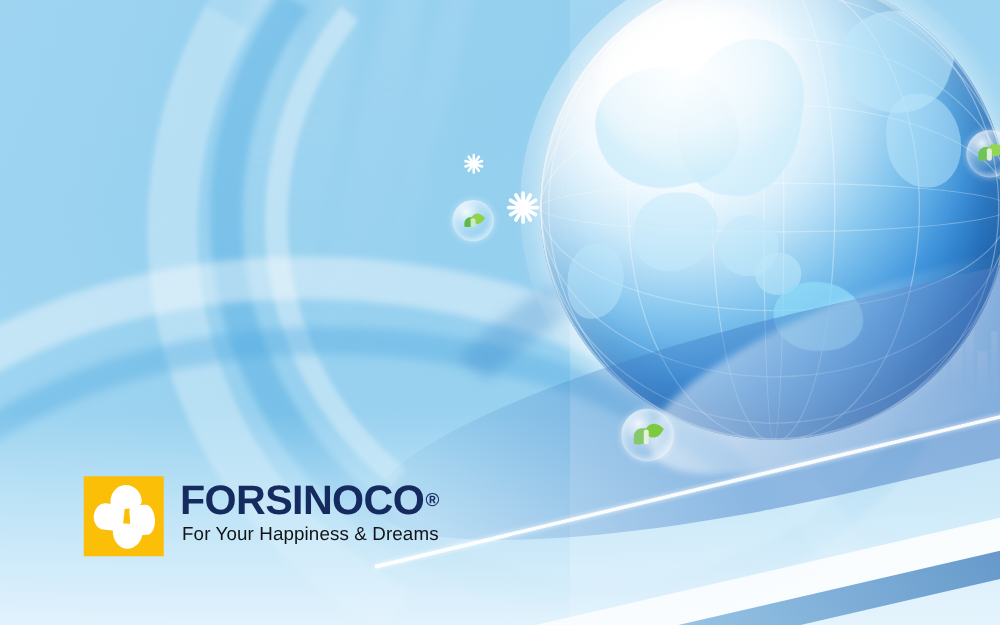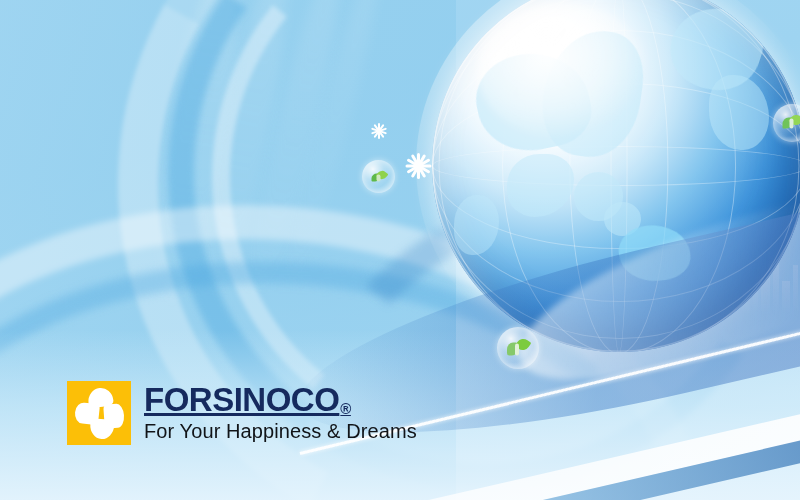--- a/index.html
+++ b/index.html
@@ -93,29 +93,29 @@
     font-family:"DejaVu Sans","Liberation Sans",sans-serif;
   }
   #headline .line2{margin-top:21px;padding-left:16px;letter-spacing:2px;}
 
   
   #logo{position:absolute;left:67px;top:381px;display:flex;align-items:flex-start;z-index:30;}
   #logo-mark{width:64px;height:64px;background:#fcbf07;position:relative;flex:0 0 auto;}
   #logo-mark .petal{position:absolute;background:#fff;}
   #logo-text{margin-left:13px;padding-top:2px;}
   #logo-name{
-    display:flex;align-items:flex-end;color:#152a5e;
+    display:flex;align-items:center;color:#152a5e;
     font-size:33px;font-weight:bold;letter-spacing:-.5px;line-height:1;
     font-family:"Liberation Sans","DejaVu Sans",sans-serif;
-    text-decoration:underline;
   }
   #logo-reg{font-size:15px;line-height:1;margin-left:1px;margin-top:1px;}
   #logo-tag{
-    color:#111418;font-size:20px;line-height:1.1;margin-top:4px;letter-spacing:.1px;
+    color:#111418;font-size:15px;line-height:1.1;margin-top:4px;letter-spacing:.1px;
     font-family:"Liberation Sans","DejaVu Sans",sans-serif;
+    text-align:right;
   }
 </style>
 </head>
 <body>
 
 <div id="stage">
 
   <div class="bg-layer">
     <div class="wash-left"></div>
 

